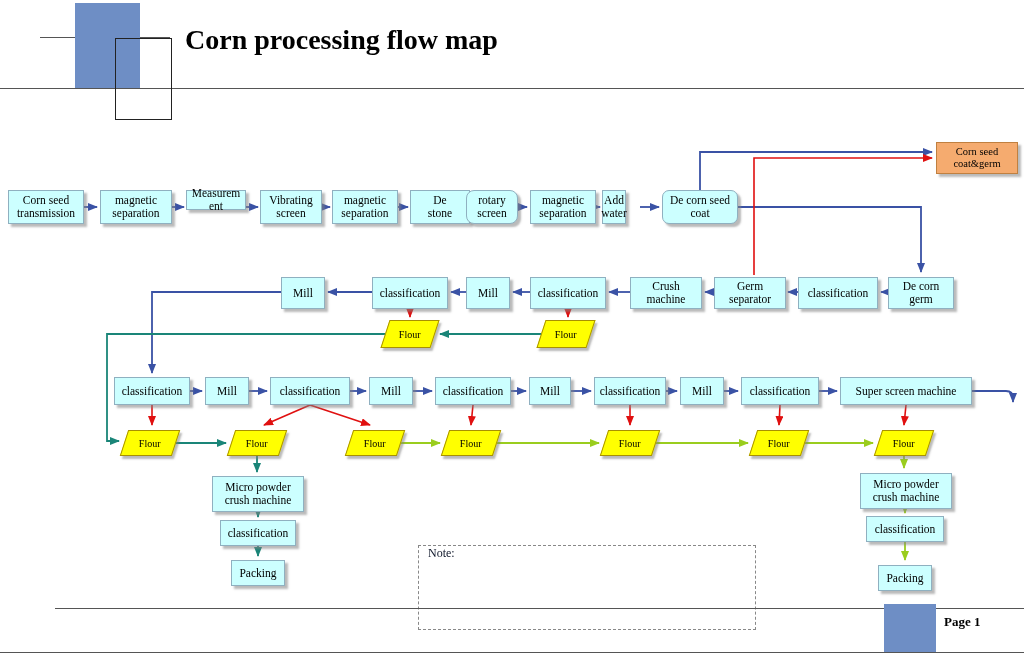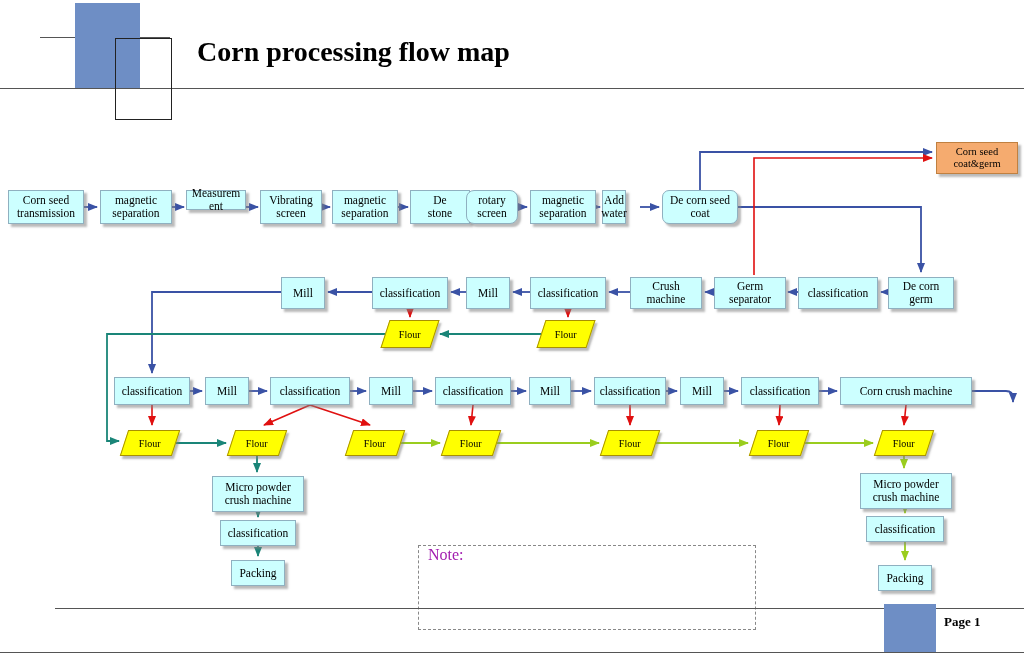--- a/index.html
+++ b/index.html
@@ -1,21 +1,21 @@
 <!DOCTYPE html>
 <html><head>
 <meta charset="utf-8">
 <style>
   html,body { margin:0; padding:0; background:#fff; }
   .stage {
     position:relative; width:1024px; height:661px; background:#ffffff;
     font-family:"Liberation Serif", serif; overflow:hidden;
   }
   .title {
-    position:absolute; left:185px; top:24px; margin:12px;
+    position:absolute; left:185px; top:24px; margin:0;
     font-size:28px; font-weight:bold; color:#000;
     font-family:"Liberation Serif", serif;
   }
   .logo-fill { position:absolute; left:75px; top:3px; width:65px; height:85px; background:#6e8ec5; }
   .logo-outline { position:absolute; left:115px; top:38px; width:55px; height:80px; border:1px solid #222; }
   .hline { position:absolute; height:0; border-top:1px solid #555; }
   .arrows { position:absolute; left:0; top:0; }
   .node {
     position:absolute; background:#ccffff; border:1px solid #8fb0c0;
     box-shadow:3px 3px 2px rgba(130,130,130,.55);
@@ -30,21 +30,21 @@
     display:flex; align-items:center; justify-content:center; text-align:center;
     font-size:10.5px; line-height:1.15; color:#000; white-space:pre-line; box-sizing:border-box;
   }
   .flour {
     position:absolute; background:#ffff00; border:1px solid #a89000;
     transform:skewX(-18deg); box-shadow:3px 3px 2px rgba(130,130,130,.55);
     display:flex; align-items:center; justify-content:center; box-sizing:border-box;
   }
   .flour span { display:block; transform:skewX(18deg); font-size:10px; color:#000; }
   .note-outer { position:absolute; left:418px; top:545px; width:338px; height:85px; border:1px dashed #888; box-sizing:border-box; }
-  .note-label { position:absolute; left:428px; top:546px; font-size:16px; color:#a21caf; font-family:"Liberation Serif", serif; }
+  .note-label { position:absolute; left:428px; top:546px; font-size:12px; color:#0f172a; font-family:"Liberation Serif", serif; }
   .note-box {
     position:absolute; left:421px; top:566px; width:332px; height:60px;
     background:#bdc9ec; border:1px solid #9fb0d8; box-sizing:border-box;
     font-family:"Liberation Sans", sans-serif; font-size:15px; color:#16161e;
     padding:8px 0 0 8px;
   }
   .page-square { position:absolute; left:884px; top:604px; width:52px; height:48px; background:#6e8ec5; }
   .page-label { position:absolute; left:944px; top:614px; font-size:13px; font-weight:bold; color:#000; }
 </style>
 </head>
@@ -184,21 +184,21 @@
 
   <div class="node" style="left:114px; top:377px; width:76px; height:28px;">classification</div>
   <div class="node" style="left:205px; top:377px; width:44px; height:28px;">Mill</div>
   <div class="node" style="left:270px; top:377px; width:80px; height:28px;">classification</div>
   <div class="node" style="left:369px; top:377px; width:44px; height:28px;">Mill</div>
   <div class="node" style="left:435px; top:377px; width:76px; height:28px;">classification</div>
   <div class="node" style="left:529px; top:377px; width:42px; height:28px;">Mill</div>
   <div class="node" style="left:594px; top:377px; width:72px; height:28px;">classification</div>
   <div class="node" style="left:680px; top:377px; width:44px; height:28px;">Mill</div>
   <div class="node" style="left:741px; top:377px; width:78px; height:28px;">classification</div>
-  <div class="node wide" style="left:840px; top:377px; width:132px; height:28px;">Corn crush machine</div>
+  <div class="node wide" style="left:840px; top:377px; width:132px; height:28px;">Super screen machine</div>
 
   <div class="flour" style="left:124px; top:430px; width:52px; height:26px;">
       <span>Flour</span>
     </div>
   <div class="flour" style="left:231px; top:430px; width:52px; height:26px;">
       <span>Flour</span>
     </div>
   <div class="flour" style="left:349px; top:430px; width:52px; height:26px;">
       <span>Flour</span>
     </div>

